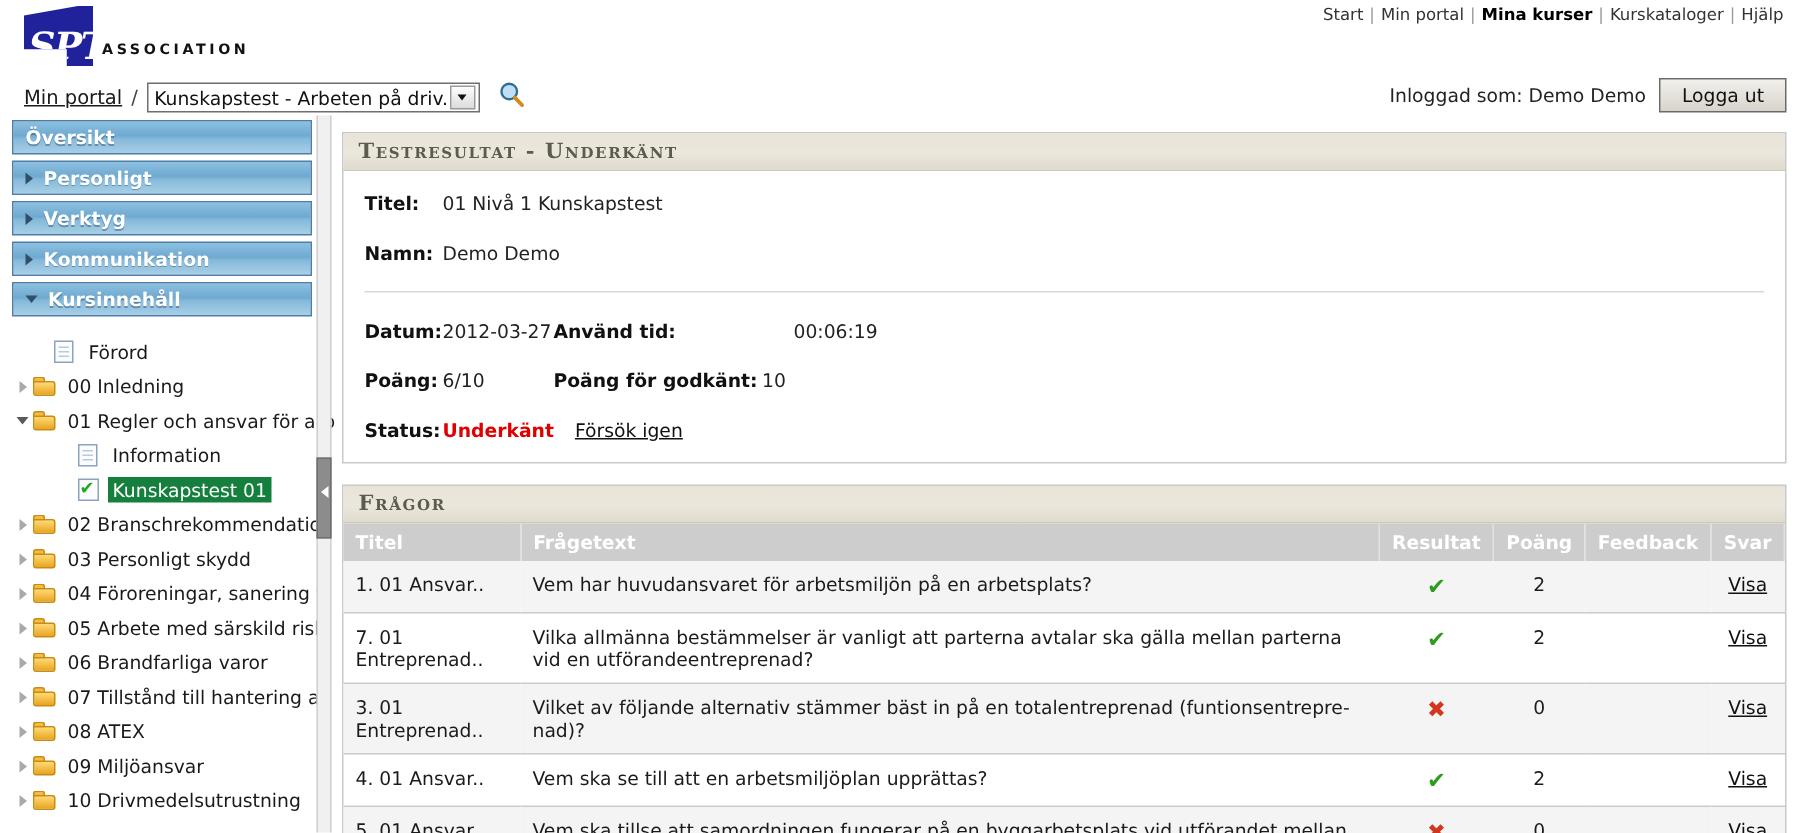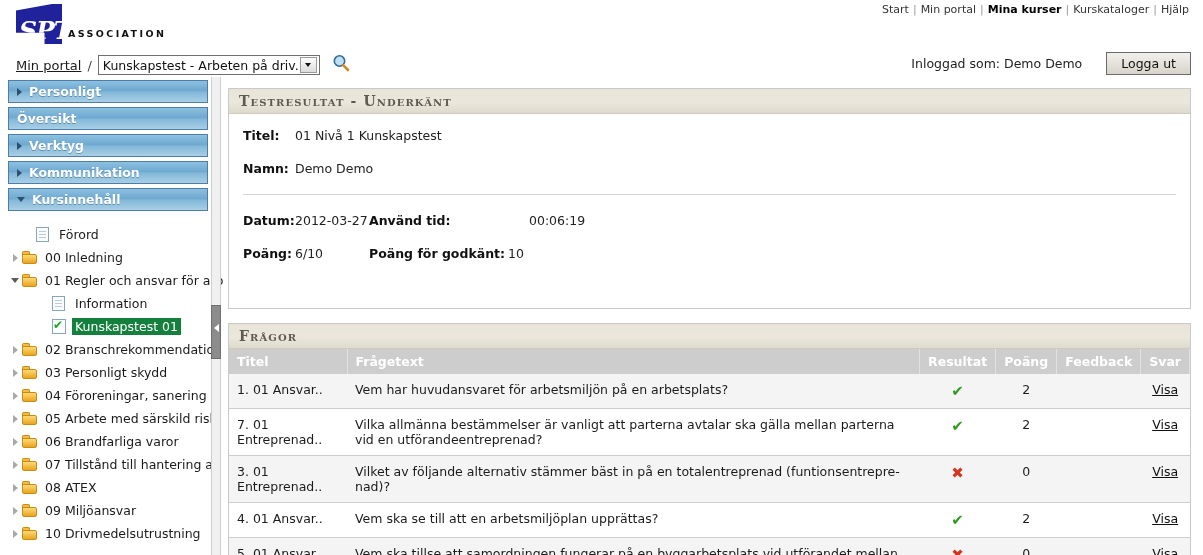--- a/index.html
+++ b/index.html
@@ -78,21 +78,21 @@
     border-top: 4px solid #111;
   }
   #search-icon {
     position: absolute; left: 331px; top: 53px;
     width: 20px; height: 20px;
   }
 
   
   #loginblock {
     position: absolute; right: 12px; top: 52px;
-    display: flex; align-items: center; gap: 24px;
+    display: flex; align-items: center; gap: 9px;
     font-size: 12.5px; color: #222;
   }
   #logout-button {
     border: 1px solid #6a6a6a;
     background: linear-gradient(#f2f0ec,#d8d4cb);
     padding: 3px 14px;
     font-size: 12.5px; color: #111;
     cursor: pointer;
     font-family: inherit;
   }
@@ -296,25 +296,25 @@
 </svg>
 
 <div id="loginblock">
   <span>Inloggad som: Demo Demo</span>
   <button id="logout-button">Logga ut</button>
 </div>
 
 <div id="leftpanel">
   <div id="navbuttons">
       <div class="navbtn">
+        <span>Översikt</span>
+      </div>
+      <div class="navbtn">
         <span class="tri-r"></span>
         <span>Personligt</span>
-      </div>
-      <div class="navbtn">
-        <span>Översikt</span>
       </div>
       <div class="navbtn">
         <span class="tri-r"></span>
         <span>Verktyg</span>
       </div>
       <div class="navbtn">
         <span class="tri-r"></span>
         <span>Kommunikation</span>
       </div>
       <div class="navbtn">
@@ -512,20 +512,25 @@
         <span class="k" style="width:52px">Datum:</span>
         <span class="v" style="width:74px">2012-03-27</span>
         <span class="k" style="width:160px">Använd tid:</span>
         <span class="v">00:06:19</span>
       </div>
       <div class="sumrow">
         <span class="k" style="width:52px">Poäng:</span>
         <span class="v" style="width:74px">6/10</span>
         <span class="k" style="width:139px">Poäng för godkänt:</span>
         <span class="v">10</span>
+      </div>
+      <div class="sumrow">
+        <span class="k" style="width:52px">Status:</span>
+        <span class="failed" style="margin-right:14px">Underkänt</span>
+        <a class="link" href="#">Försök igen</a>
       </div>
     </div>
   </div>
 
   <div class="panel" id="questions-panel">
     <div class="panel-head">Frågor</div>
     <table class="qt">
       <thead>
         <tr id="qt-head-row">
             <th style="width: 118px;">Titel</th>

